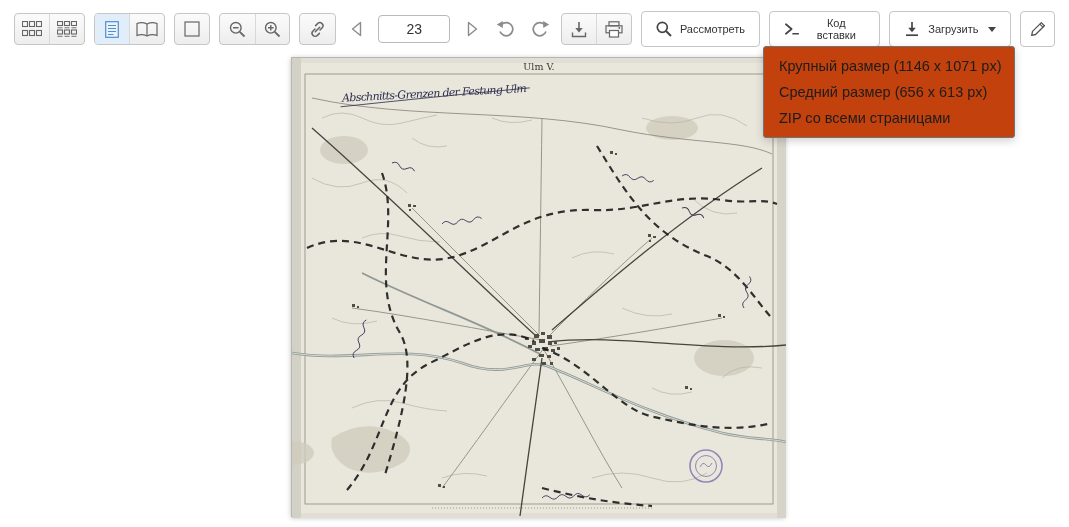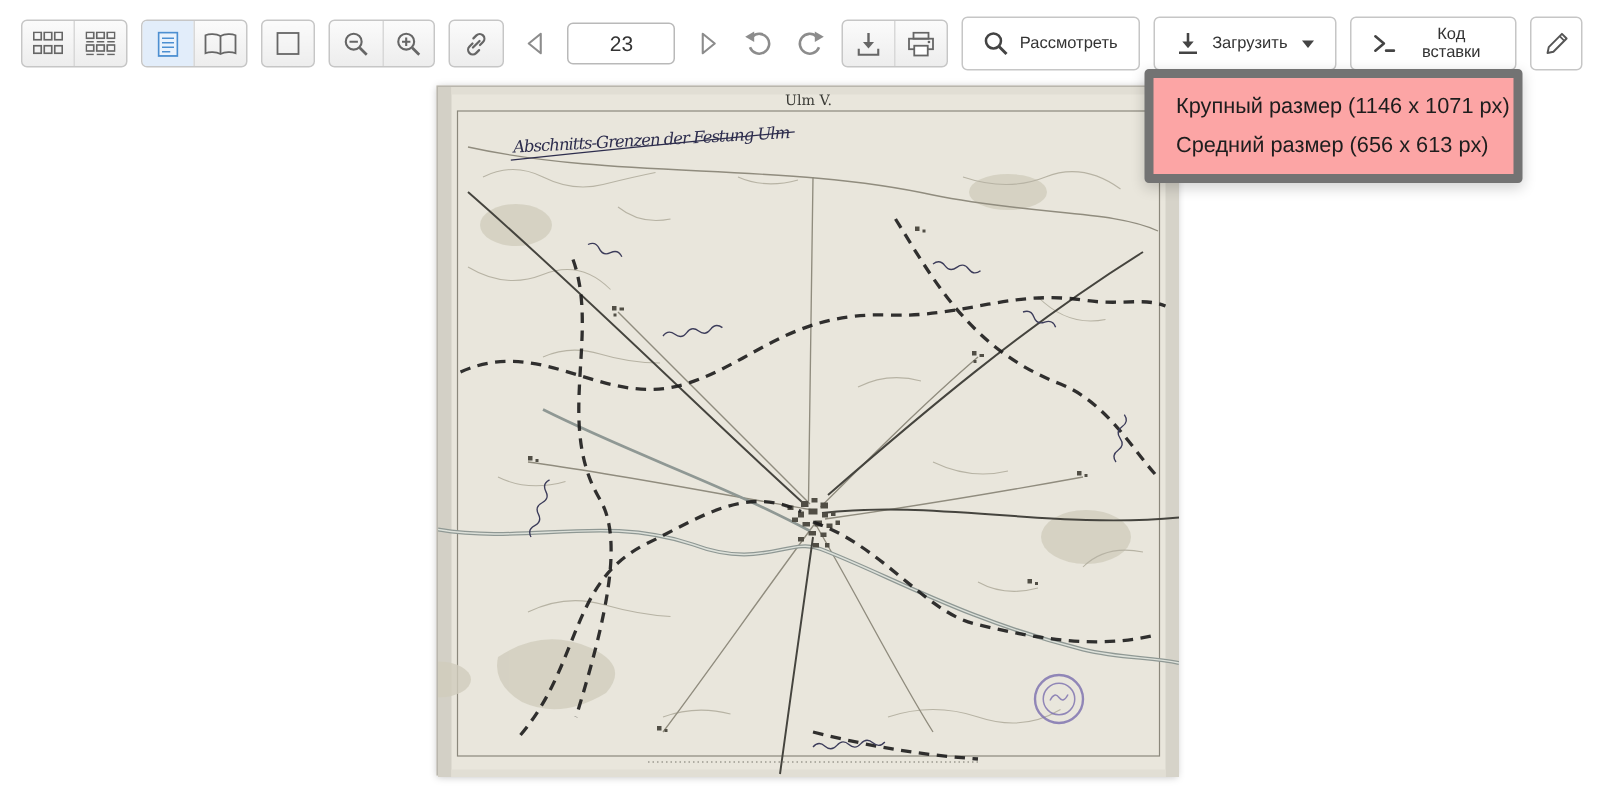--- a/index.html
+++ b/index.html
@@ -29,21 +29,21 @@
               font-family:"Liberation Sans",sans-serif; }
   .push-right { margin-left:auto; }
   .caret { width:0; height:0; border-left:4px solid transparent;
            border-right:4px solid transparent; border-top:5px solid #444; margin-left:2px; }
   .icon-square-btn { width:36px; height:36px; border:1px solid #c6c6c6; border-radius:4px;
                      background:#fff; display:flex; align-items:center; justify-content:center;
                      cursor:pointer; }
 
   
   .dropdown { position:absolute; left:763px; top:46px; width:252px; z-index:20;
-              background:#fca5a5; border:6px solid #737373; border-radius:3px;
+              background:#c2410c; border:1px solid #737373; border-radius:3px;
               box-shadow:0 3px 9px rgba(0,0,0,.18); padding:6px 0; }
   .dropdown-item { padding:5px 15px; font-size:14.5px; color:#1d1d1d;
                    white-space:nowrap; cursor:pointer; }
 
   
   .map-wrap { position:absolute; left:291px; top:57px; width:494px; height:460px;
               box-shadow:0 1px 5px rgba(0,0,0,.25); border:1px solid #b9b6ad;
               background:#e9e6dc; }
   .map-wrap svg { display:block; }
 </style>
@@ -179,48 +179,49 @@
 
   <button class="text-btn push-right">
     <svg width="16" height="16" viewBox="0 0 16 16">
       <circle cx="6.3" cy="6.3" r="5" fill="none" stroke="#444" stroke-width="1.7"></circle>
       <path d="M10,10 L15,15" stroke="#444" stroke-width="2"></path>
     </svg>
     <span>Рассмотреть</span>
   </button>
 
   <button class="text-btn">
+    <svg width="16" height="14" viewBox="0 0 16 14">
+      <path d="M2,2 L8,7 L2,12" fill="none" stroke="#444" stroke-width="1.8" stroke-linecap="round" stroke-linejoin="round"></path>
+      <path d="M9.5,12 H15" stroke="#444" stroke-width="1.8" stroke-linecap="round"></path>
+    </svg>
+    <span>Код вставки</span>
+  </button>
+
+  <button class="text-btn">
     <svg width="16" height="16" viewBox="0 0 16 16">
       <path d="M8,1 V7.6" stroke="#444" stroke-width="1.7"></path>
       <polygon points="4.2,6.7 11.8,6.7 8,11.2" fill="#444"></polygon>
       <path d="M2,14.2 H14" stroke="#444" stroke-width="1.7"></path>
     </svg>
     <span>Загрузить</span>
     <span class="caret"></span>
   </button>
 
-  <button class="text-btn">
-    <svg width="16" height="14" viewBox="0 0 16 14">
-      <path d="M2,2 L8,7 L2,12" fill="none" stroke="#444" stroke-width="1.8" stroke-linecap="round" stroke-linejoin="round"></path>
-      <path d="M9.5,12 H15" stroke="#444" stroke-width="1.8" stroke-linecap="round"></path>
-    </svg>
-    <span>Код вставки</span>
-  </button>
-
   <button class="icon-square-btn">
     <svg width="16" height="16" viewBox="0 0 16 16">
       <path d="M11.3,1.6 L14.4,4.7 L5.6,13.5 L1.7,14.3 L2.5,10.4 Z" fill="none" stroke="#555" stroke-width="1.3" stroke-linejoin="round"></path>
       <path d="M9.8,3.1 L12.9,6.2" stroke="#555" stroke-width="1.1"></path>
     </svg>
   </button>
 </div>
 
 <div class="dropdown">
   <div class="dropdown-item">Крупный размер (1146 x 1071 px)</div>
   <div class="dropdown-item">Средний размер (656 x 613 px)</div>
+  <div class="dropdown-item">ZIP со всеми страницами</div>
 </div>
 
 <div class="map-wrap">
   <svg width="494" height="460" viewBox="0 0 494 460">
     <rect width="494" height="460" fill="#e9e6dc"></rect>
 
     <g>
       <rect x="0" y="0" width="9" height="460" fill="#d3d0c6"></rect>
       <rect x="485" y="0" width="9" height="460" fill="#d6d3c9"></rect>
       <rect x="9" y="0" width="476" height="5" fill="#e1ded4"></rect>

